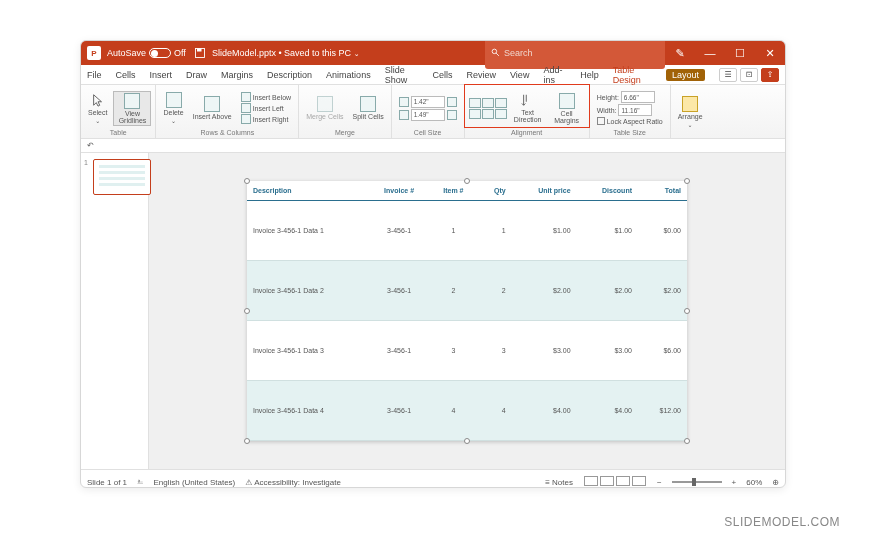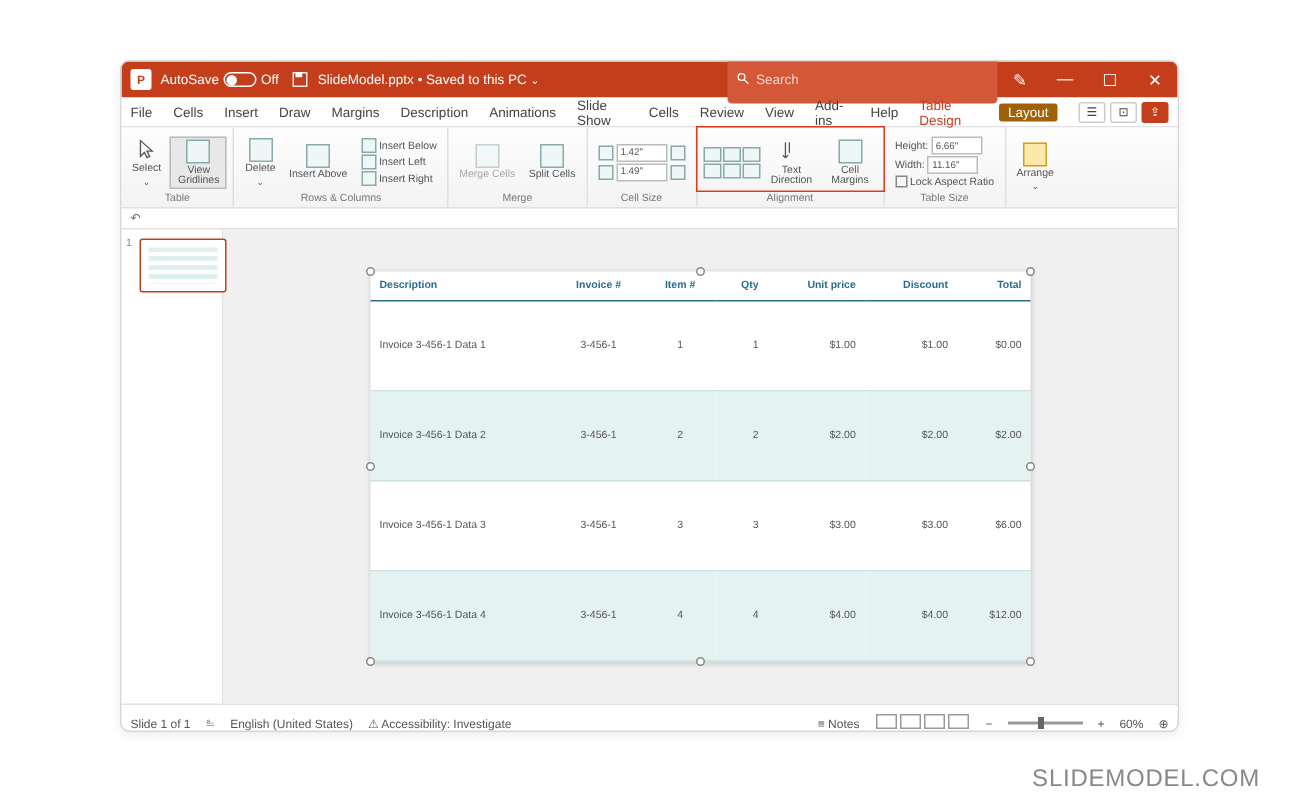--- a/index.html
+++ b/index.html
@@ -69,21 +69,21 @@
 .data-table td { padding: 10px 6px; border-bottom: 1px solid #d0e0e0; color: #555; }
 .data-table tr.alt td { background: #e4f2f2; }
 
 
 .statusbar { height: 18px; border-top: 1px solid #e0e0e0; display: flex; align-items: center; font-size: 8px; color: #555; padding: 12px 6px; gap: 10px; }
 .statusbar .spacer { flex: 1; }
 .statusbar .viewbtns span { display: inline-block; width: 14px; height: 10px; border: 1px solid #999; margin: 0 1px; }
 .zoom-slider { width: 50px; height: 2px; background: #999; position: relative; }
 .zoom-slider::after { content: ""; position: absolute; left: 40%; top: -3px; width: 4px; height: 8px; background: #666; }
 
-.watermark { position: absolute; right: 30px; bottom: 10px; font-size: 16px; color: #888; letter-spacing: .5px; }
+.watermark { position: absolute; right: 30px; bottom: 10px; font-size: 12px; color: #888; letter-spacing: .5px; }
 </style>
 </head>
 <body>
 
 <div class="app-window">
 
   <div class="titlebar">
     <div class="ppt-icon">P</div>
     <div class="autosave">
       <span>AutoSave</span>

